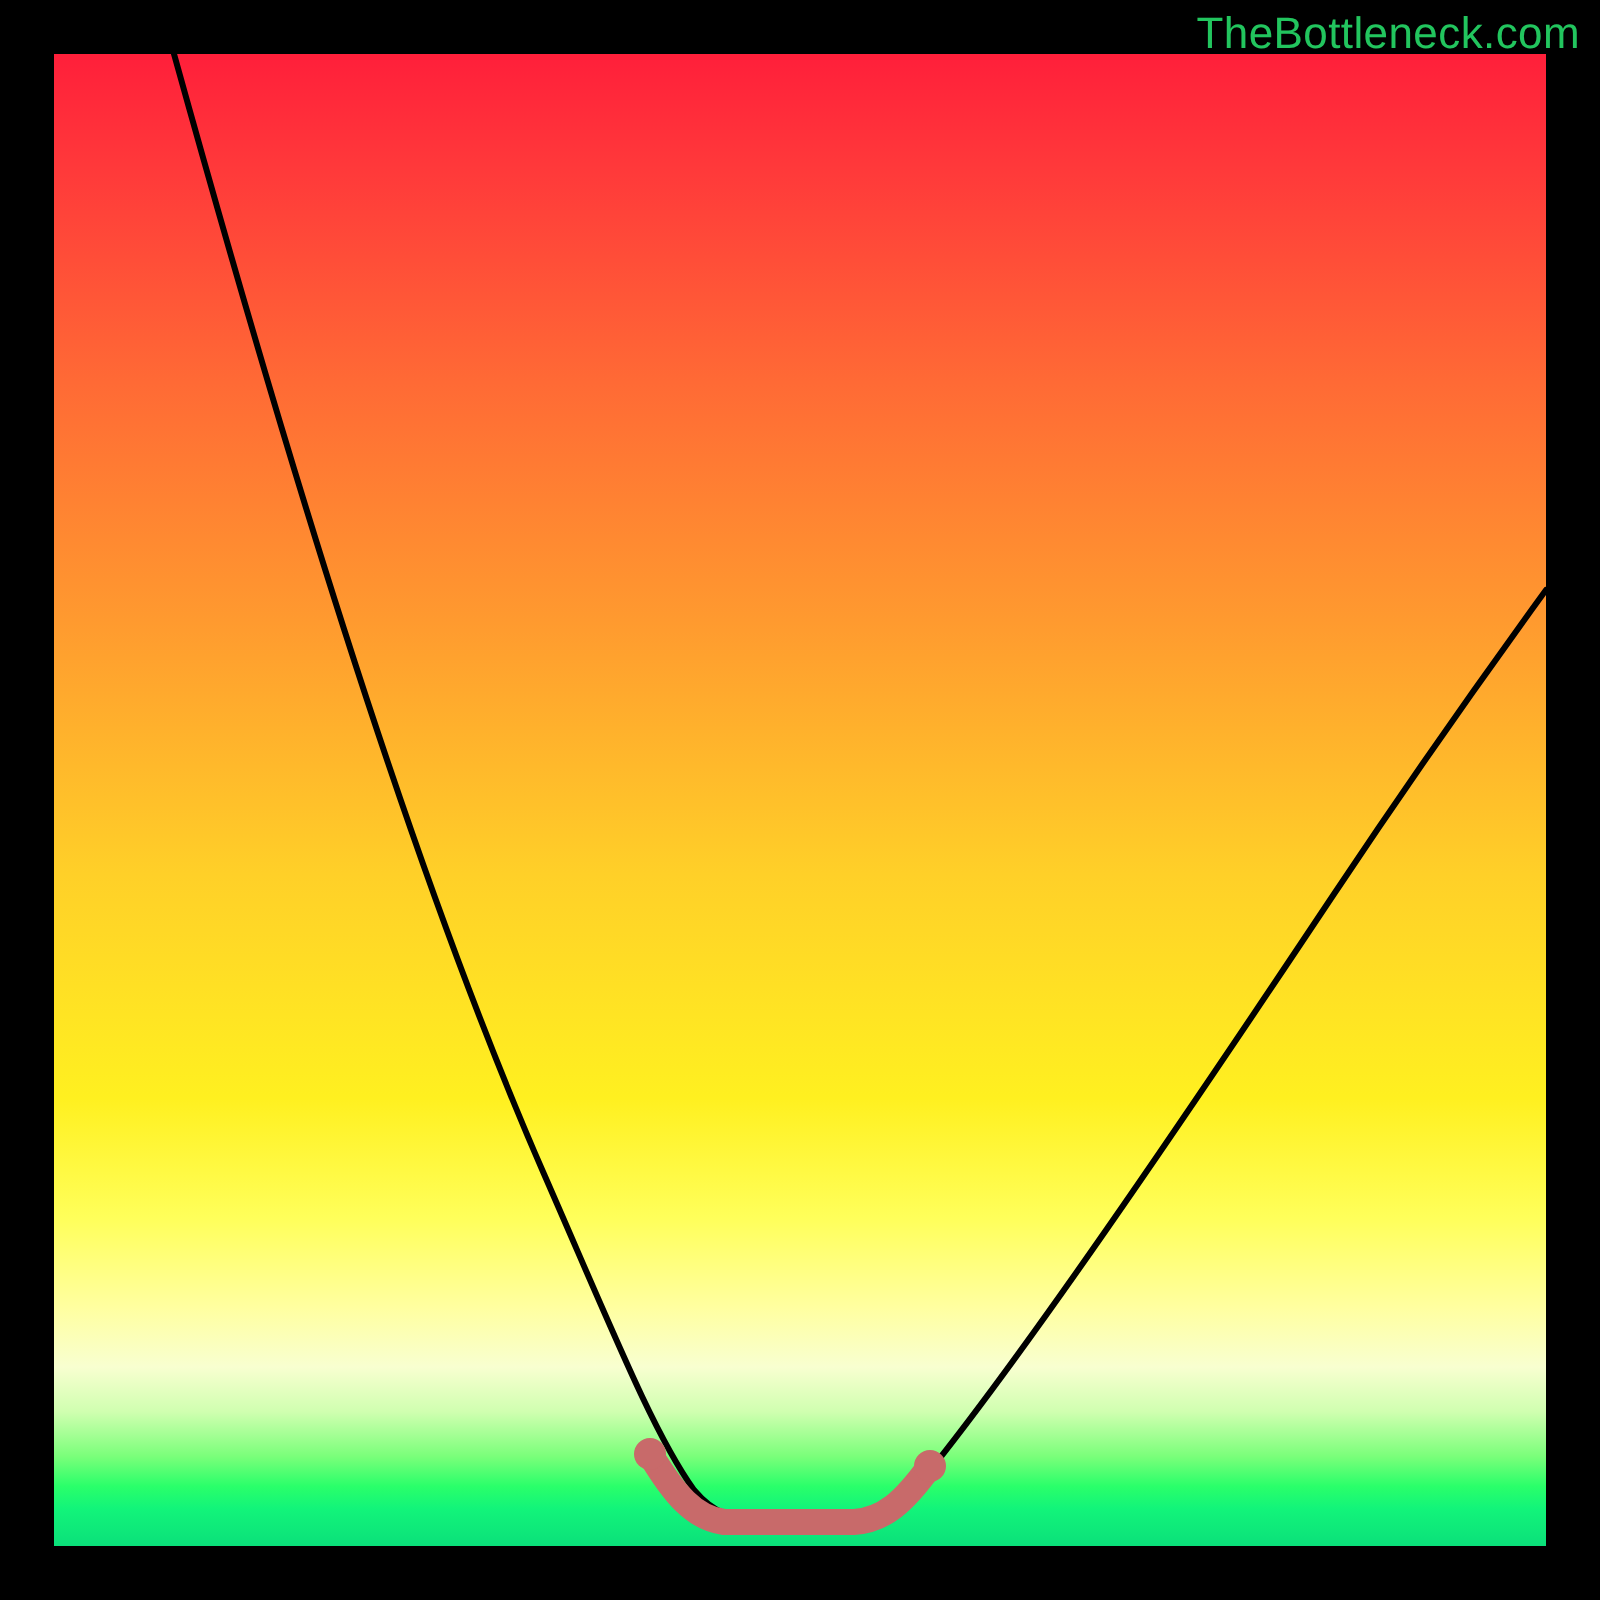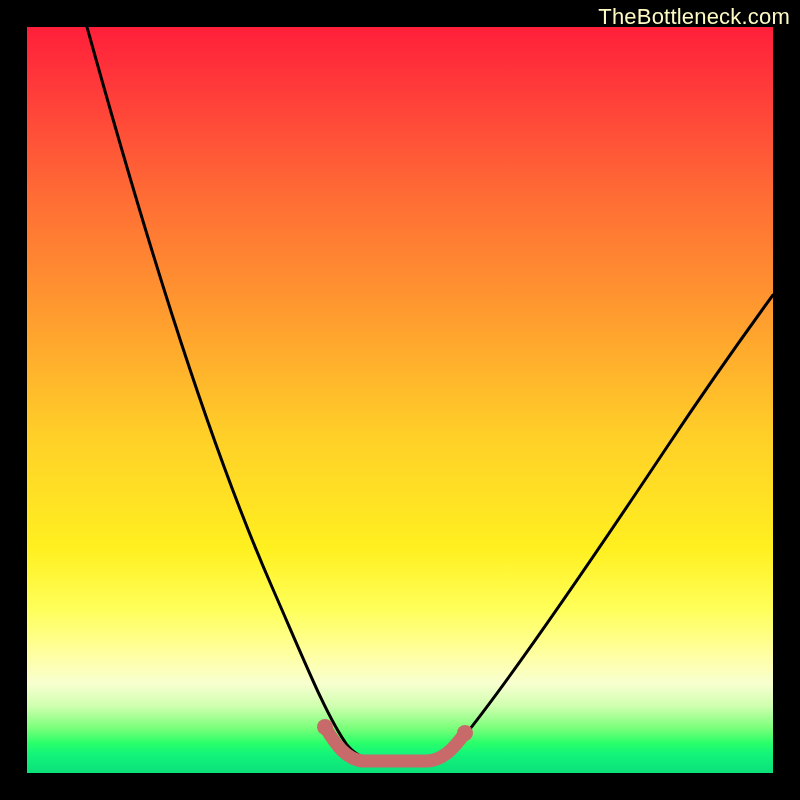--- a/index.html
+++ b/index.html
@@ -32,21 +32,21 @@
       #2aff6a 96%,
       #12f47a 97.5%,
       #0ee87a 99%,
       #0ae07a 100%
     );
   }
   .watermark {
     position: absolute;
     top: 4px;
     right: 10px;
-    color: #fef9c3;
+    color: #22c55e;
     font-size: 22px;
     font-weight: 500;
     letter-spacing: 0.2px;
     user-select: none;
   }
   svg.curve {
     position: absolute;
     left: 0;
     top: 0;
     width: 746px;

